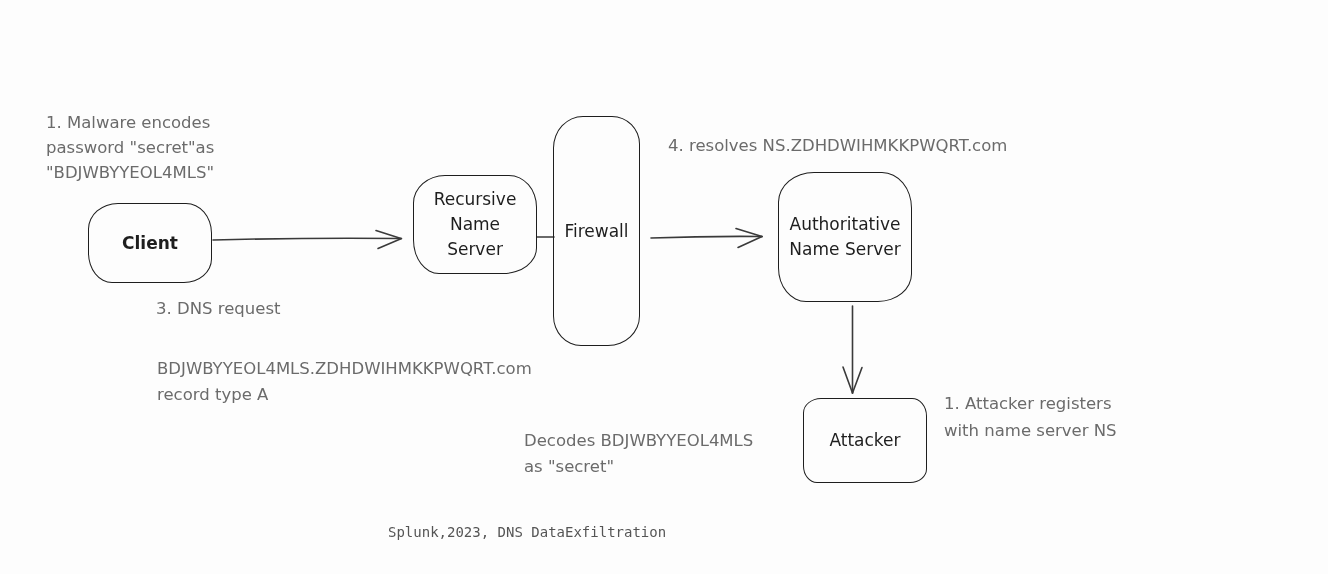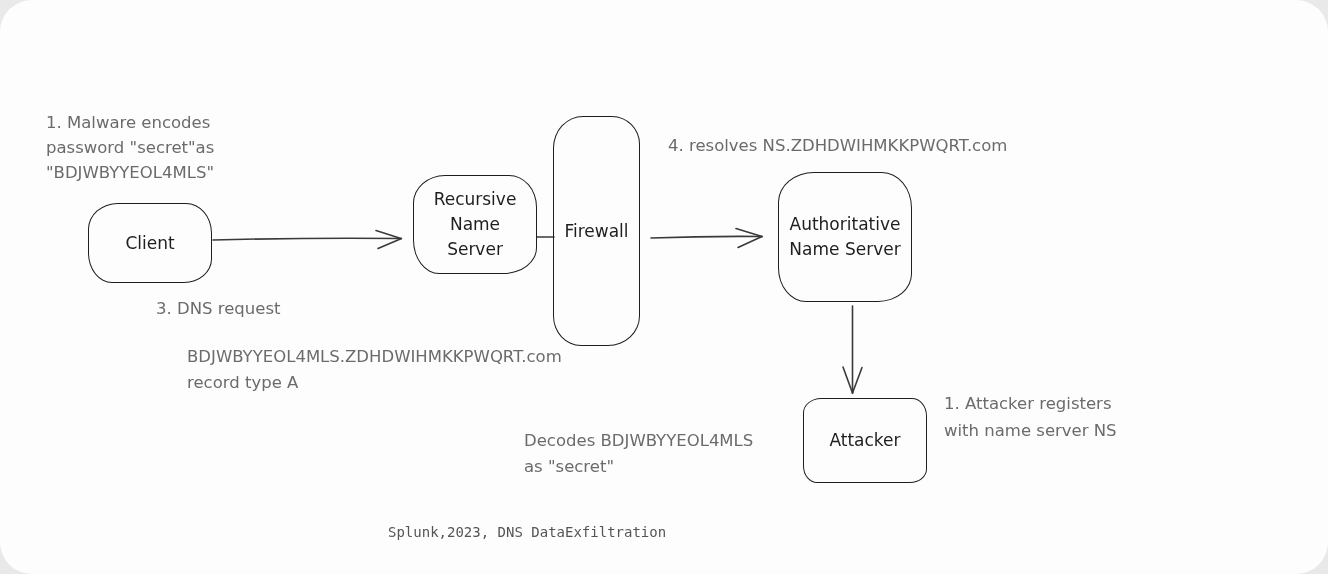--- a/index.html
+++ b/index.html
@@ -8,21 +8,20 @@
     --caption:#555555;
     --bg:#fdfdfd;
   }
   html,body{margin:0;padding:0;}
   body{background:#e9e9e9;font-family:"DejaVu Sans", sans-serif;}
   .canvas{
     position:relative;
     width:1328px;height:574px;
     background:var(--bg);
     overflow:hidden;
-    border-radius:32px;
   }
   .layer{position:absolute;left:0;top:0;pointer-events:none;}
   .stroke path{
     fill:none;
     stroke:#3a3a3a;
     stroke-width:1.6;
     stroke-linecap:round;
   }
   .node{
     position:absolute;
@@ -31,36 +30,36 @@
     align-items:center;
     justify-content:center;
     text-align:center;
     color:var(--ink);
     font-size:17px;
     line-height:25px;
     background:transparent;
     box-sizing:border-box;
   }
   .node .label span{display:block;}
-  .node-client{left:88px;top:203px;width:124px;height:80px;border-radius:30px 26px 28px 24px / 26px 30px 24px 30px;}
+  .node-client{left:88px;top:203px;width:124px;height:80px;border-radius:30px 26px 28px 24px / 26px 30px 24px 30px;font-weight:bold;}
   .node-recursive{left:413px;top:175px;width:124px;height:99px;border-radius:32px 28px 34px 26px / 28px 32px 26px 34px;}
   .node-firewall{left:553px;top:116px;width:87px;height:230px;border-radius:30px 28px 32px 28px / 32px 28px 30px 30px;}
   .node-authoritative{left:778px;top:172px;width:134px;height:130px;border-radius:36px 30px 34px 28px / 30px 36px 28px 34px;}
   .node-attacker{left:803px;top:398px;width:124px;height:85px;border-radius:18px 15px 17px 14px / 15px 18px 14px 17px;text-align:center;}
   .note{
     position:absolute;
     color:var(--note);
     font-size:16.5px;
     line-height:25px;
     white-space:nowrap;
   }
   .note span{display:block;}
   .note-malware{left:46px;top:110px;}
   .note-dns-request{left:156px;top:296px;}
-  .note-dns-query{left:157px;top:344px;line-height:26px;margin-left:30px;}
+  .note-dns-query{left:157px;top:356px;line-height:26px;}
   .note-resolves{left:668px;top:133px;}
   .note-decodes{left:524px;top:428px;line-height:26px;}
   .note-registers{left:944px;top:390px;line-height:27px;}
   .caption{
     position:absolute;
     left:388px;top:524px;
     font-family:"DejaVu Sans Mono", monospace;
     font-size:14px;
     color:var(--caption);
     white-space:nowrap;

